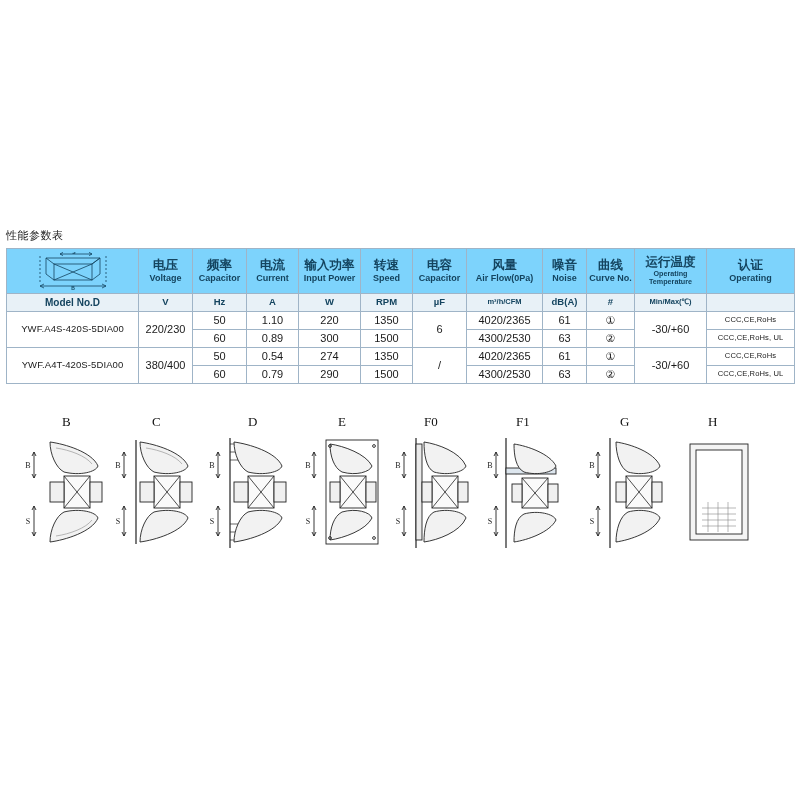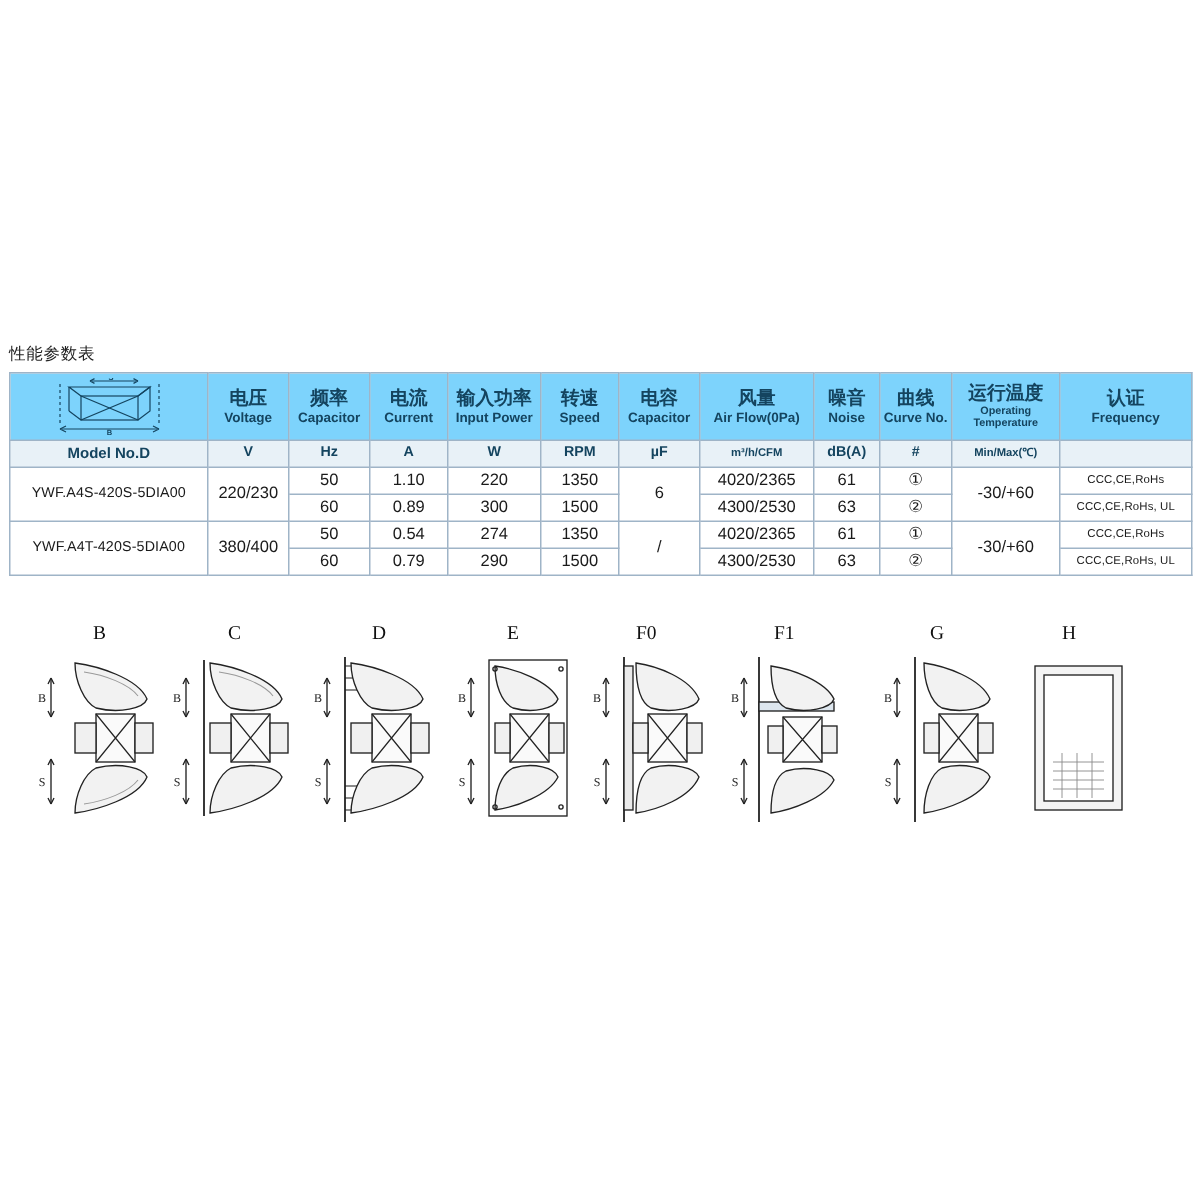--- a/index.html
+++ b/index.html
@@ -191,21 +191,21 @@
         <td class="hdr-both">
           <span class="cn">曲线</span>
           <span class="en">Curve No.</span>
         </td>
         <td class="hdr-both">
           <span class="cn">运行温度</span>
           <span class="en small">Operating Temperature</span>
         </td>
         <td class="hdr-both">
           <span class="cn">认证</span>
-          <span class="en">Frequency</span>
+          <span class="en">Operating</span>
         </td>
       </tr>
 
       <tr class="unit-row">
         <td class="model">Model No.D</td>
         <td>V</td>
         <td>Hz</td>
         <td>A</td>
         <td>W</td>
         <td>RPM</td>

